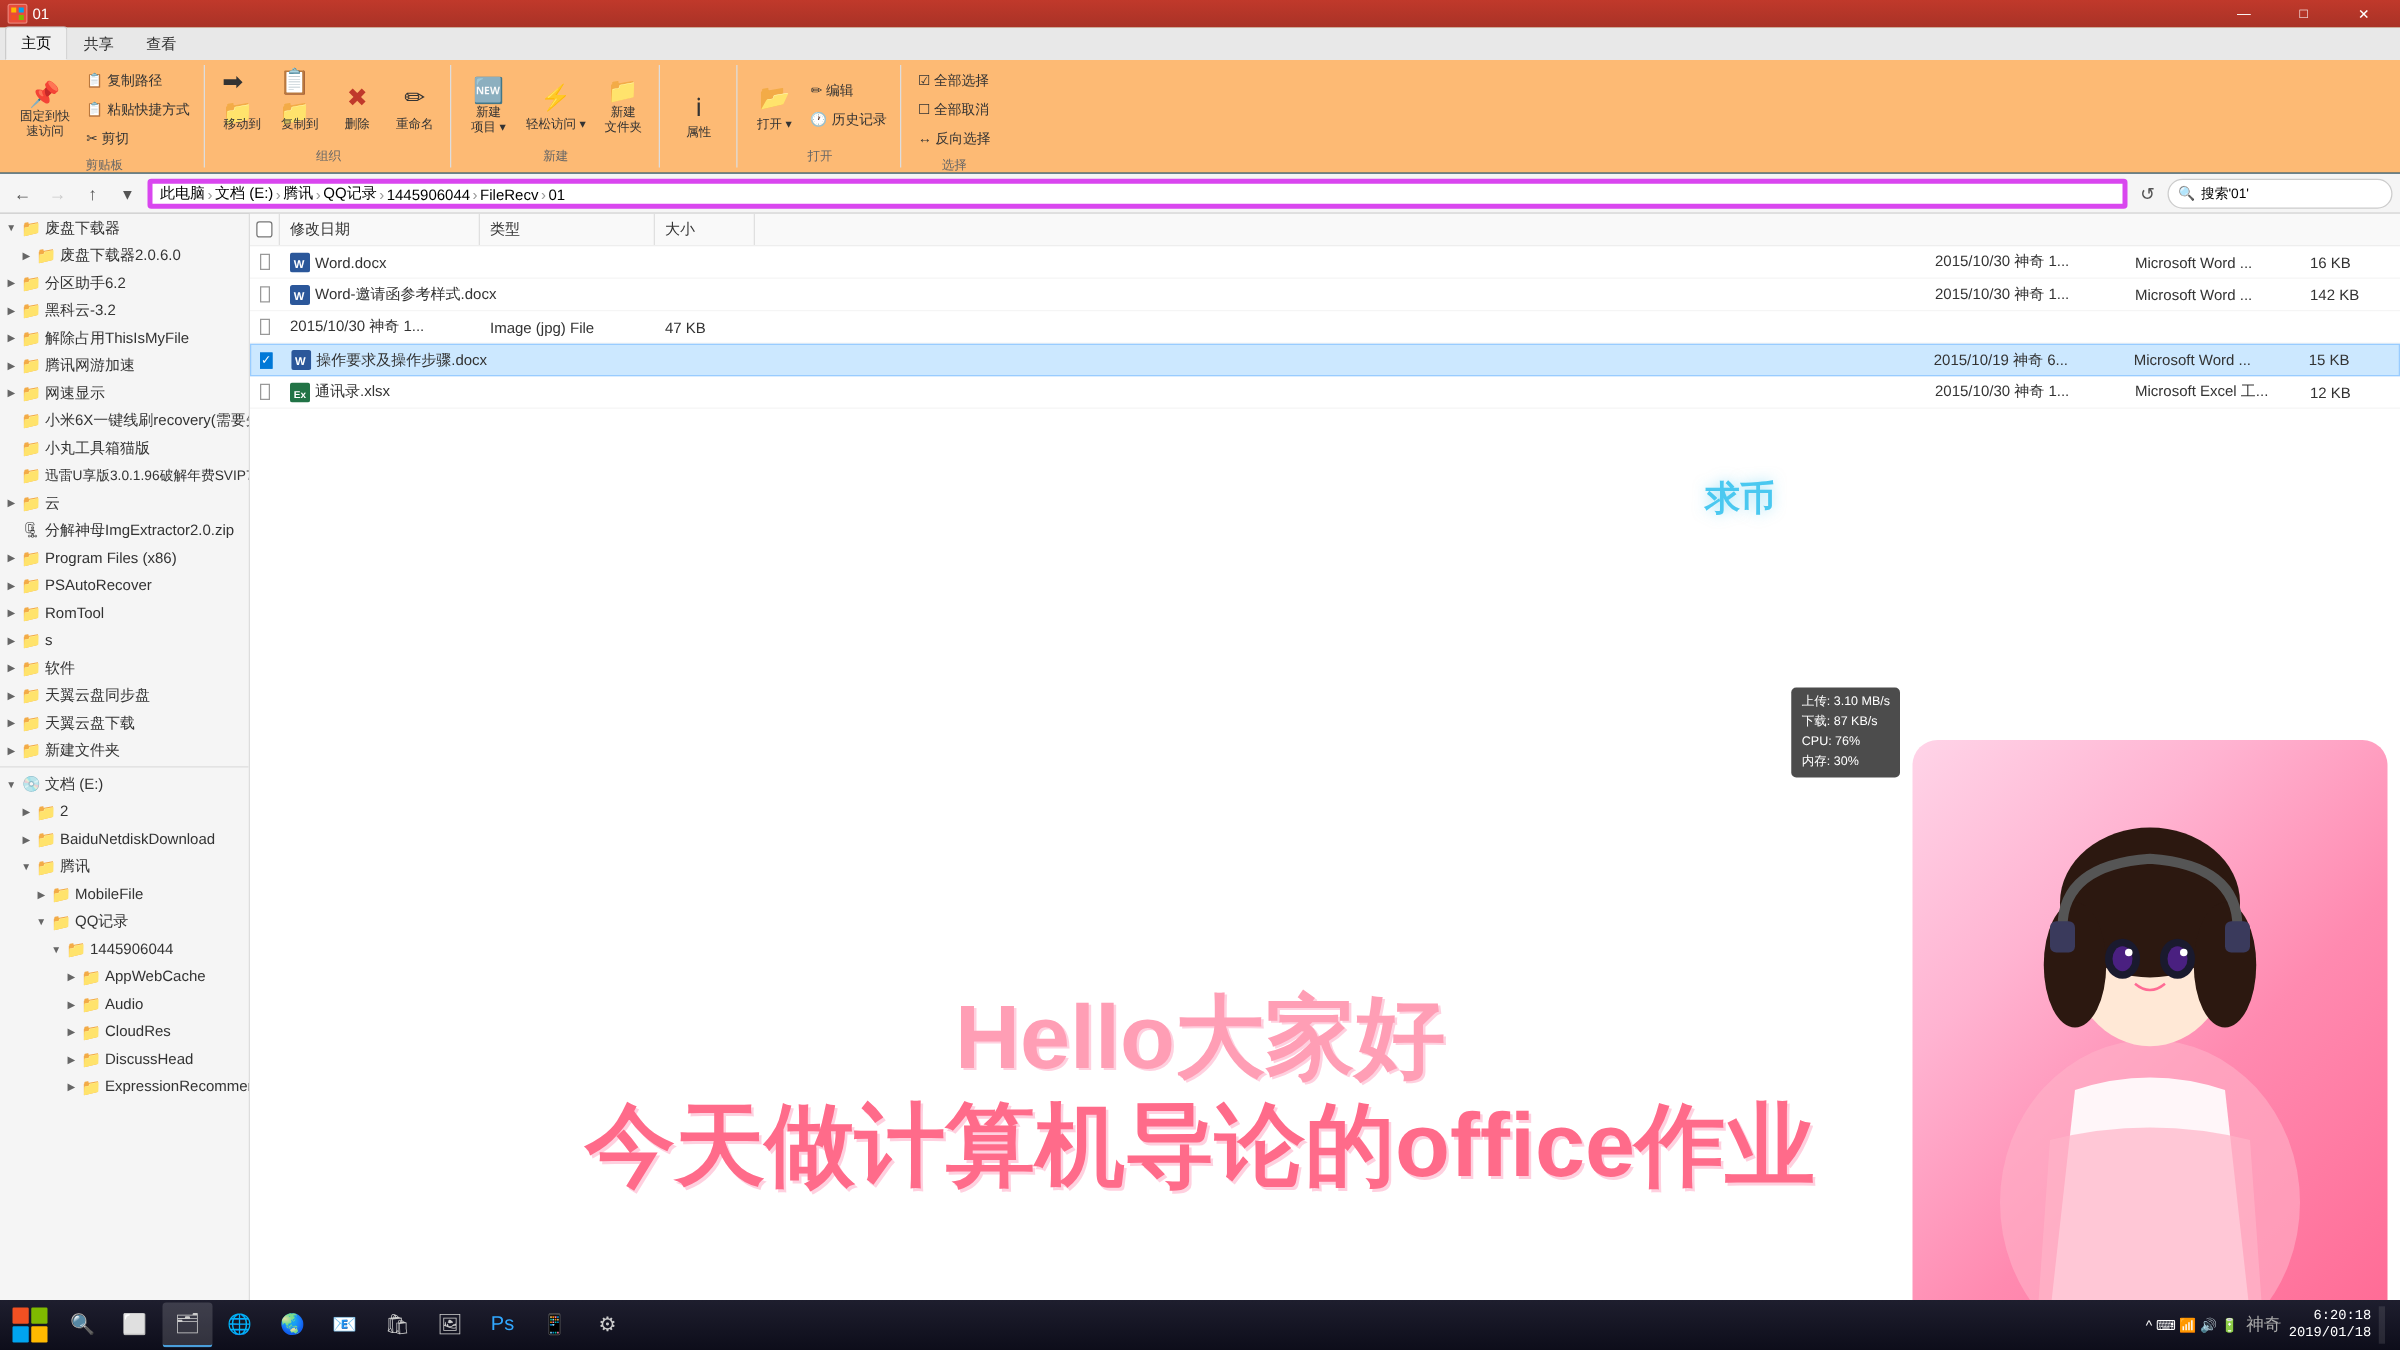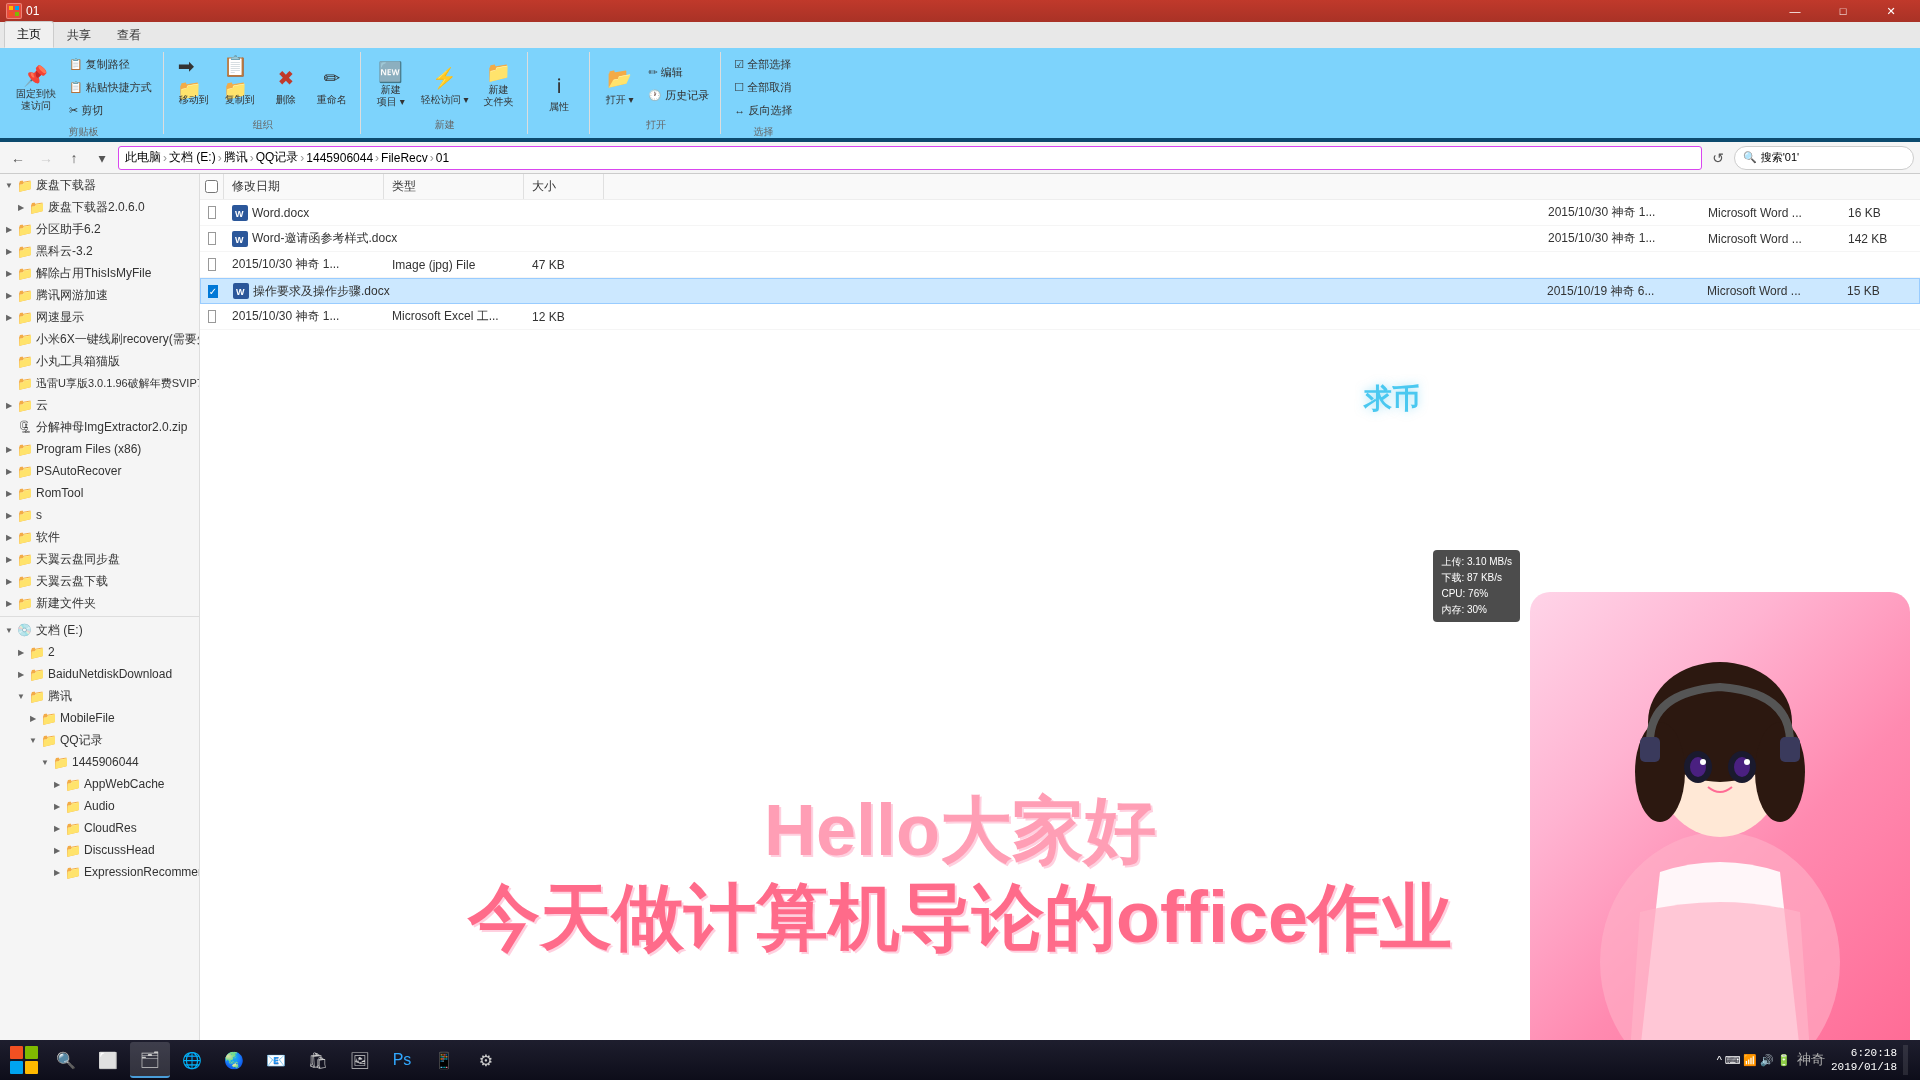--- a/index.html
+++ b/index.html
@@ -53,22 +53,22 @@
       display: flex;
       align-items: center;
       justify-content: center;
       cursor: pointer;
       font-size: 11px;
       color: white;
     }
 
     
     .ribbon {
-      background: #7dd3fc;
-      border-bottom: 4px solid #0c4a6e;
+      background: #fdba74;
+      border-bottom: 1px solid #0c4a6e;
     }
     .ribbon-tabs {
       height: 26px;
       display: flex;
       align-items: flex-end;
       background: #e8e8e8;
       padding-left: 4px;
     }
     .ribbon-tab {
       padding: 4px 12px;
@@ -176,24 +176,24 @@
       justify-content: center;
       cursor: pointer;
       border-radius: 3px;
       font-size: 14px;
       color: #555;
     }
     .address-path {
       flex: 1;
       height: 24px;
       background: white;
-      border: 1px solid #d946ef;
+      border: 4px solid #d946ef;
       border-radius: 3px;
       display: flex;
-      align-items: center;
+      align-items: flex-end;
       padding: 0 6px;
       font-size: 12px;
     }
     .path-sep { color: #999; margin: 0 2px; }
     .search-box {
       width: 180px;
       height: 24px;
       border: 1px solid #ccc;
       border-radius: 12px;
       padding: 0 8px;
@@ -901,20 +901,29 @@
         </div>
         <div class="file-cell col-date">2015/10/19 神奇 6...</div>
         <div class="file-cell col-type">Microsoft Word ...</div>
         <div class="file-cell col-size">15 KB</div>
       </div>
 
       <div class="file-row">
         <div class="file-cell checkbox-cell">
           <div class="checkbox"></div>
         </div>
+        <div class="file-cell col-name">
+          <div class="file-icon icon-excel">
+            <svg width="16" height="16" viewBox="0 0 16 16">
+              <rect width="16" height="16" rx="2" fill="#217346"></rect>
+              <text x="3" y="12" fill="white" font-size="8" font-weight="bold">Ex</text>
+            </svg>
+          </div>
+          <span>通讯录.xlsx</span>
+        </div>
         <div class="file-cell col-date">2015/10/30 神奇 1...</div>
         <div class="file-cell col-type">Microsoft Excel 工...</div>
         <div class="file-cell col-size">12 KB</div>
       </div>
     </div>
   </div>
 </div>
 
 <div class="preview-bar">
   <div class="preview-icon">

